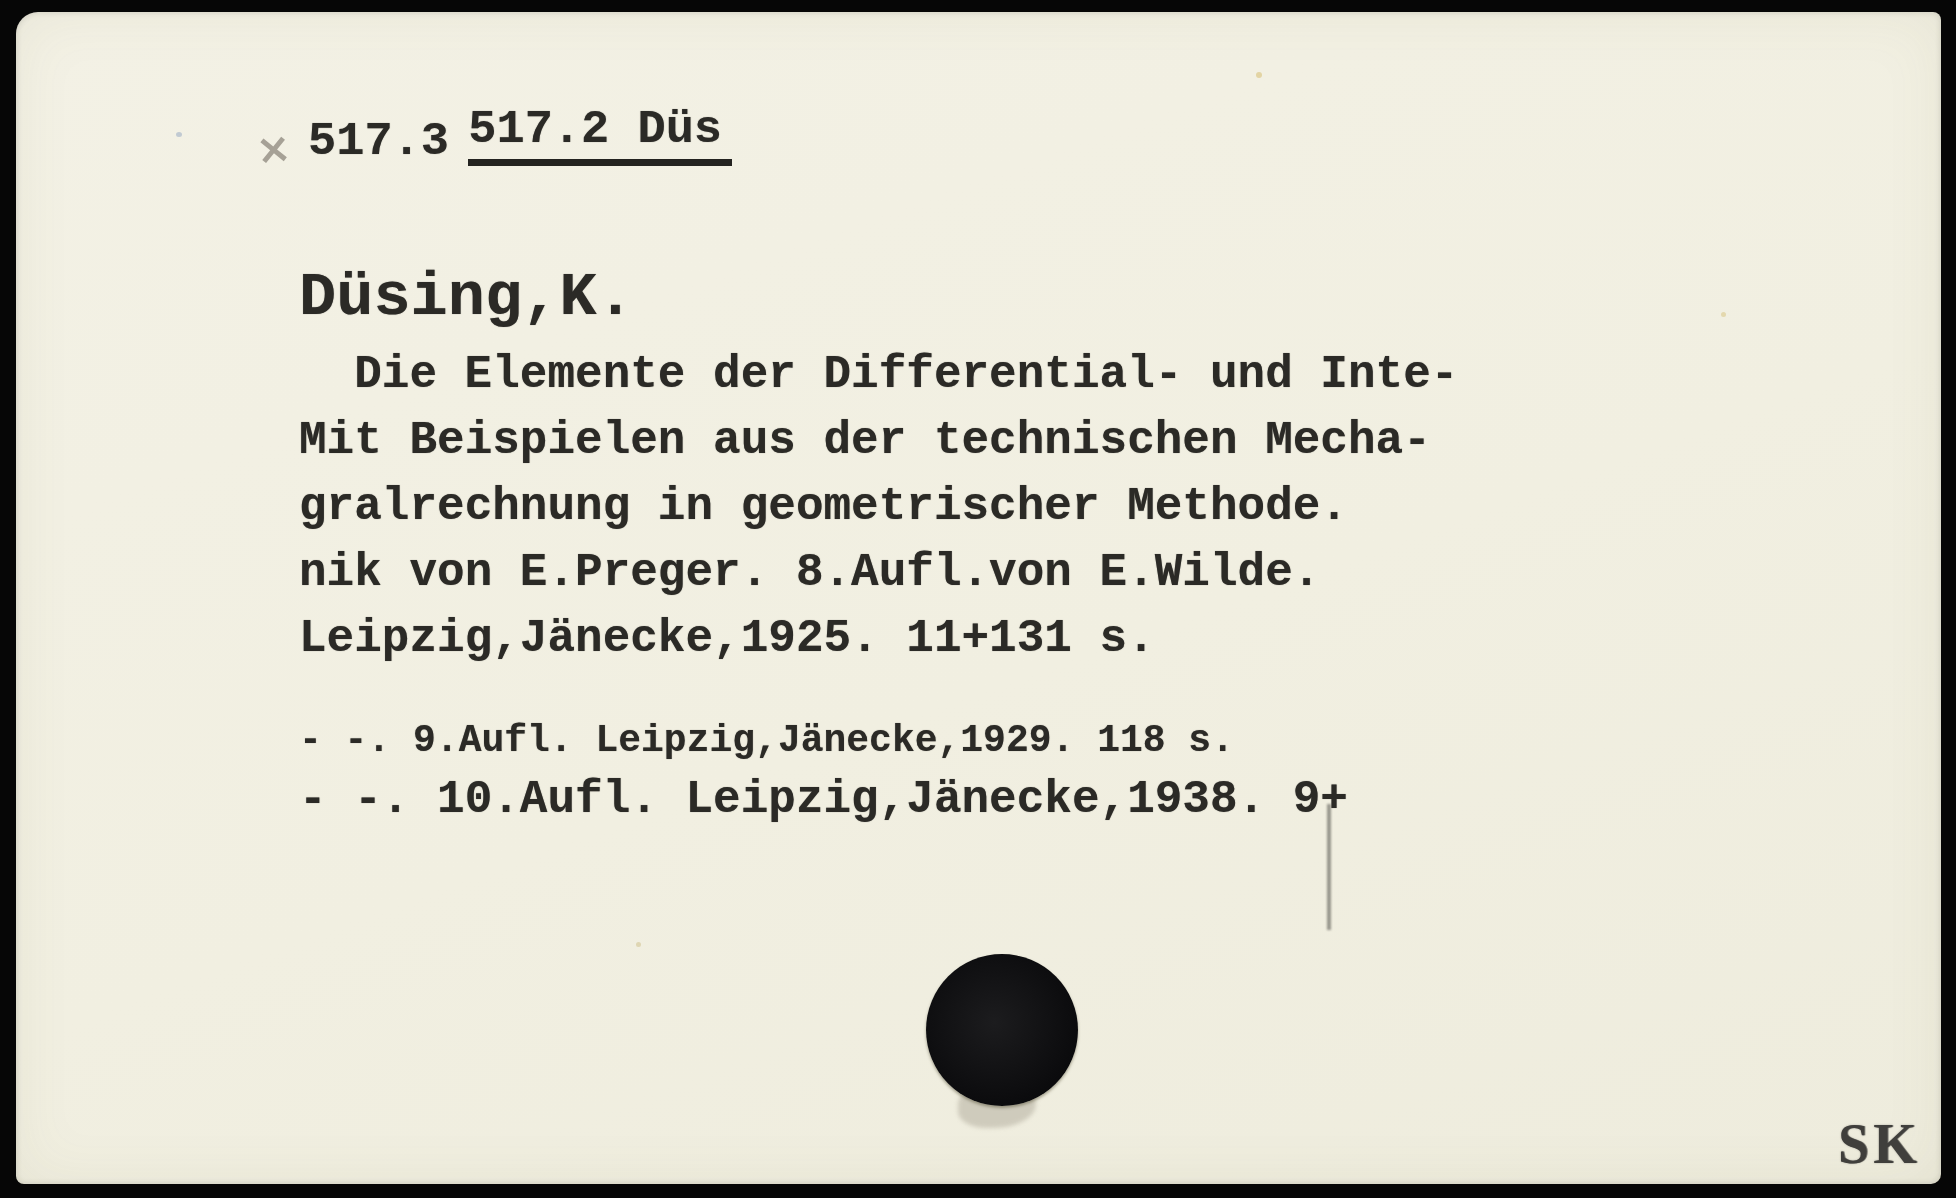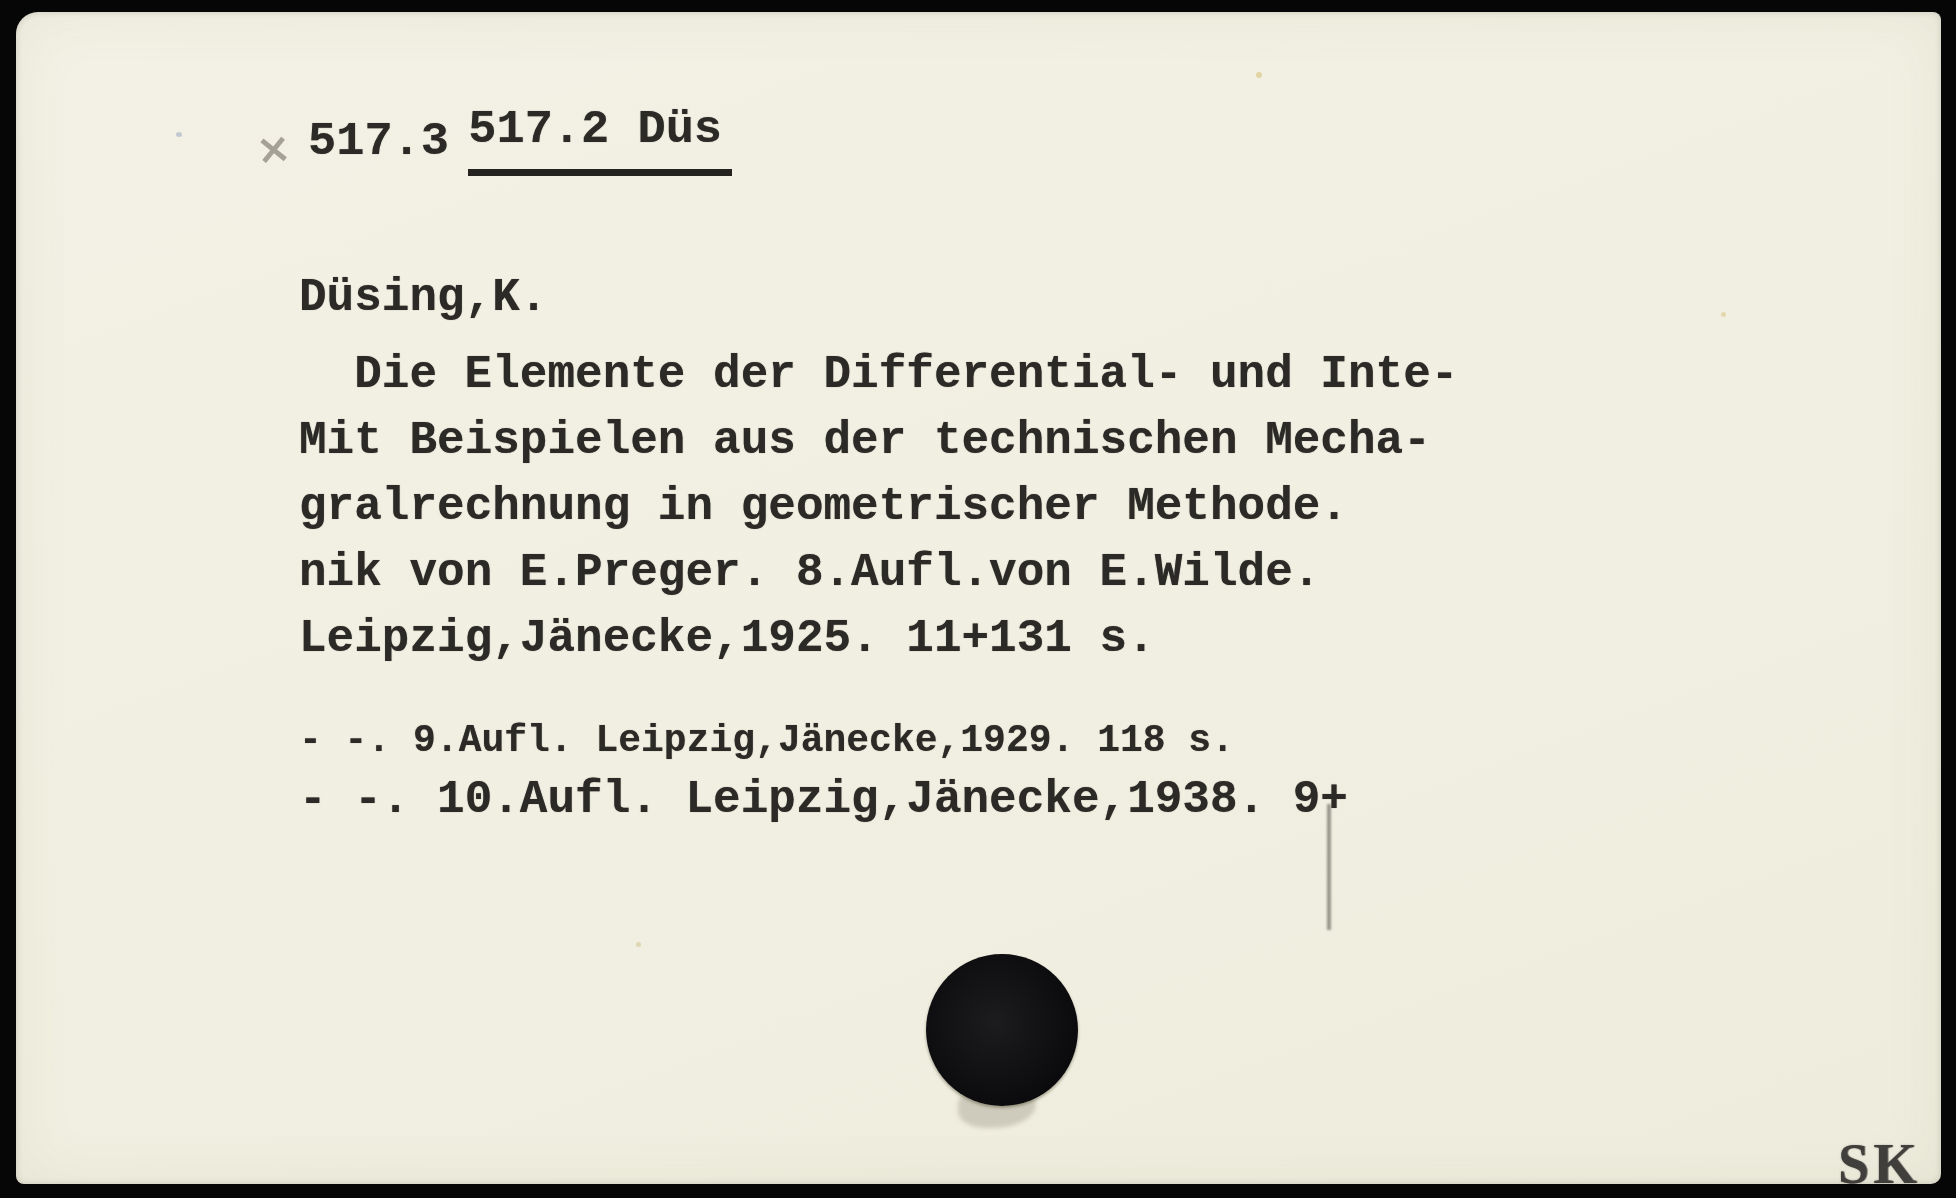--- a/index.html
+++ b/index.html
@@ -34,21 +34,21 @@
   .callnum-line1 {
     position: absolute;
     left: 283px;
     top: 40px;
     font-size: 47px;
     line-height: 52px;
   }
   .callnum-underlined {
     display: inline-block;
     border-bottom: 7px solid #242320;
-    padding-bottom: 13px;
+    padding-bottom: 3px;
     padding-right: 10px;
   }
   .callnum-line2 {
     position: absolute;
     left: 292px;
     top: 104px;
     font-size: 47px;
     line-height: 52px;
   }
   .pencil-x {
@@ -58,21 +58,21 @@
     font-size: 42px;
     color: #a6a196;
     font-weight: bold;
     transform: rotate(-6deg);
     font-family: "DejaVu Sans", sans-serif;
   }
   .author-line {
     position: absolute;
     left: 283px;
     top: 258px;
-    font-size: 46px;
+    font-size: 62px;
     line-height: 56px;
   }
   .title-block {
     position: absolute;
     left: 283px;
     top: 330px;
     font-size: 46px;
     line-height: 66px;
   }
   .indent-2ch { padding-left: 2ch; }
@@ -123,21 +123,20 @@
   .stamp {
     position: absolute;
     left: 1822px;
     top: 1100px;
     font-family: "Liberation Serif", "DejaVu Serif", serif;
     font-weight: bold;
     font-size: 56px;
     letter-spacing: 4px;
     color: #403f3c;
     text-shadow: 1px 0 0 rgba(64,63,60,0.6), 0 0 2px rgba(64,63,60,0.4);
-    margin-top: 20px;
   }
   .speck {
     position: absolute;
     border-radius: 50%;
     pointer-events: none;
   }
 </style>
 </head>
 <body>
 

